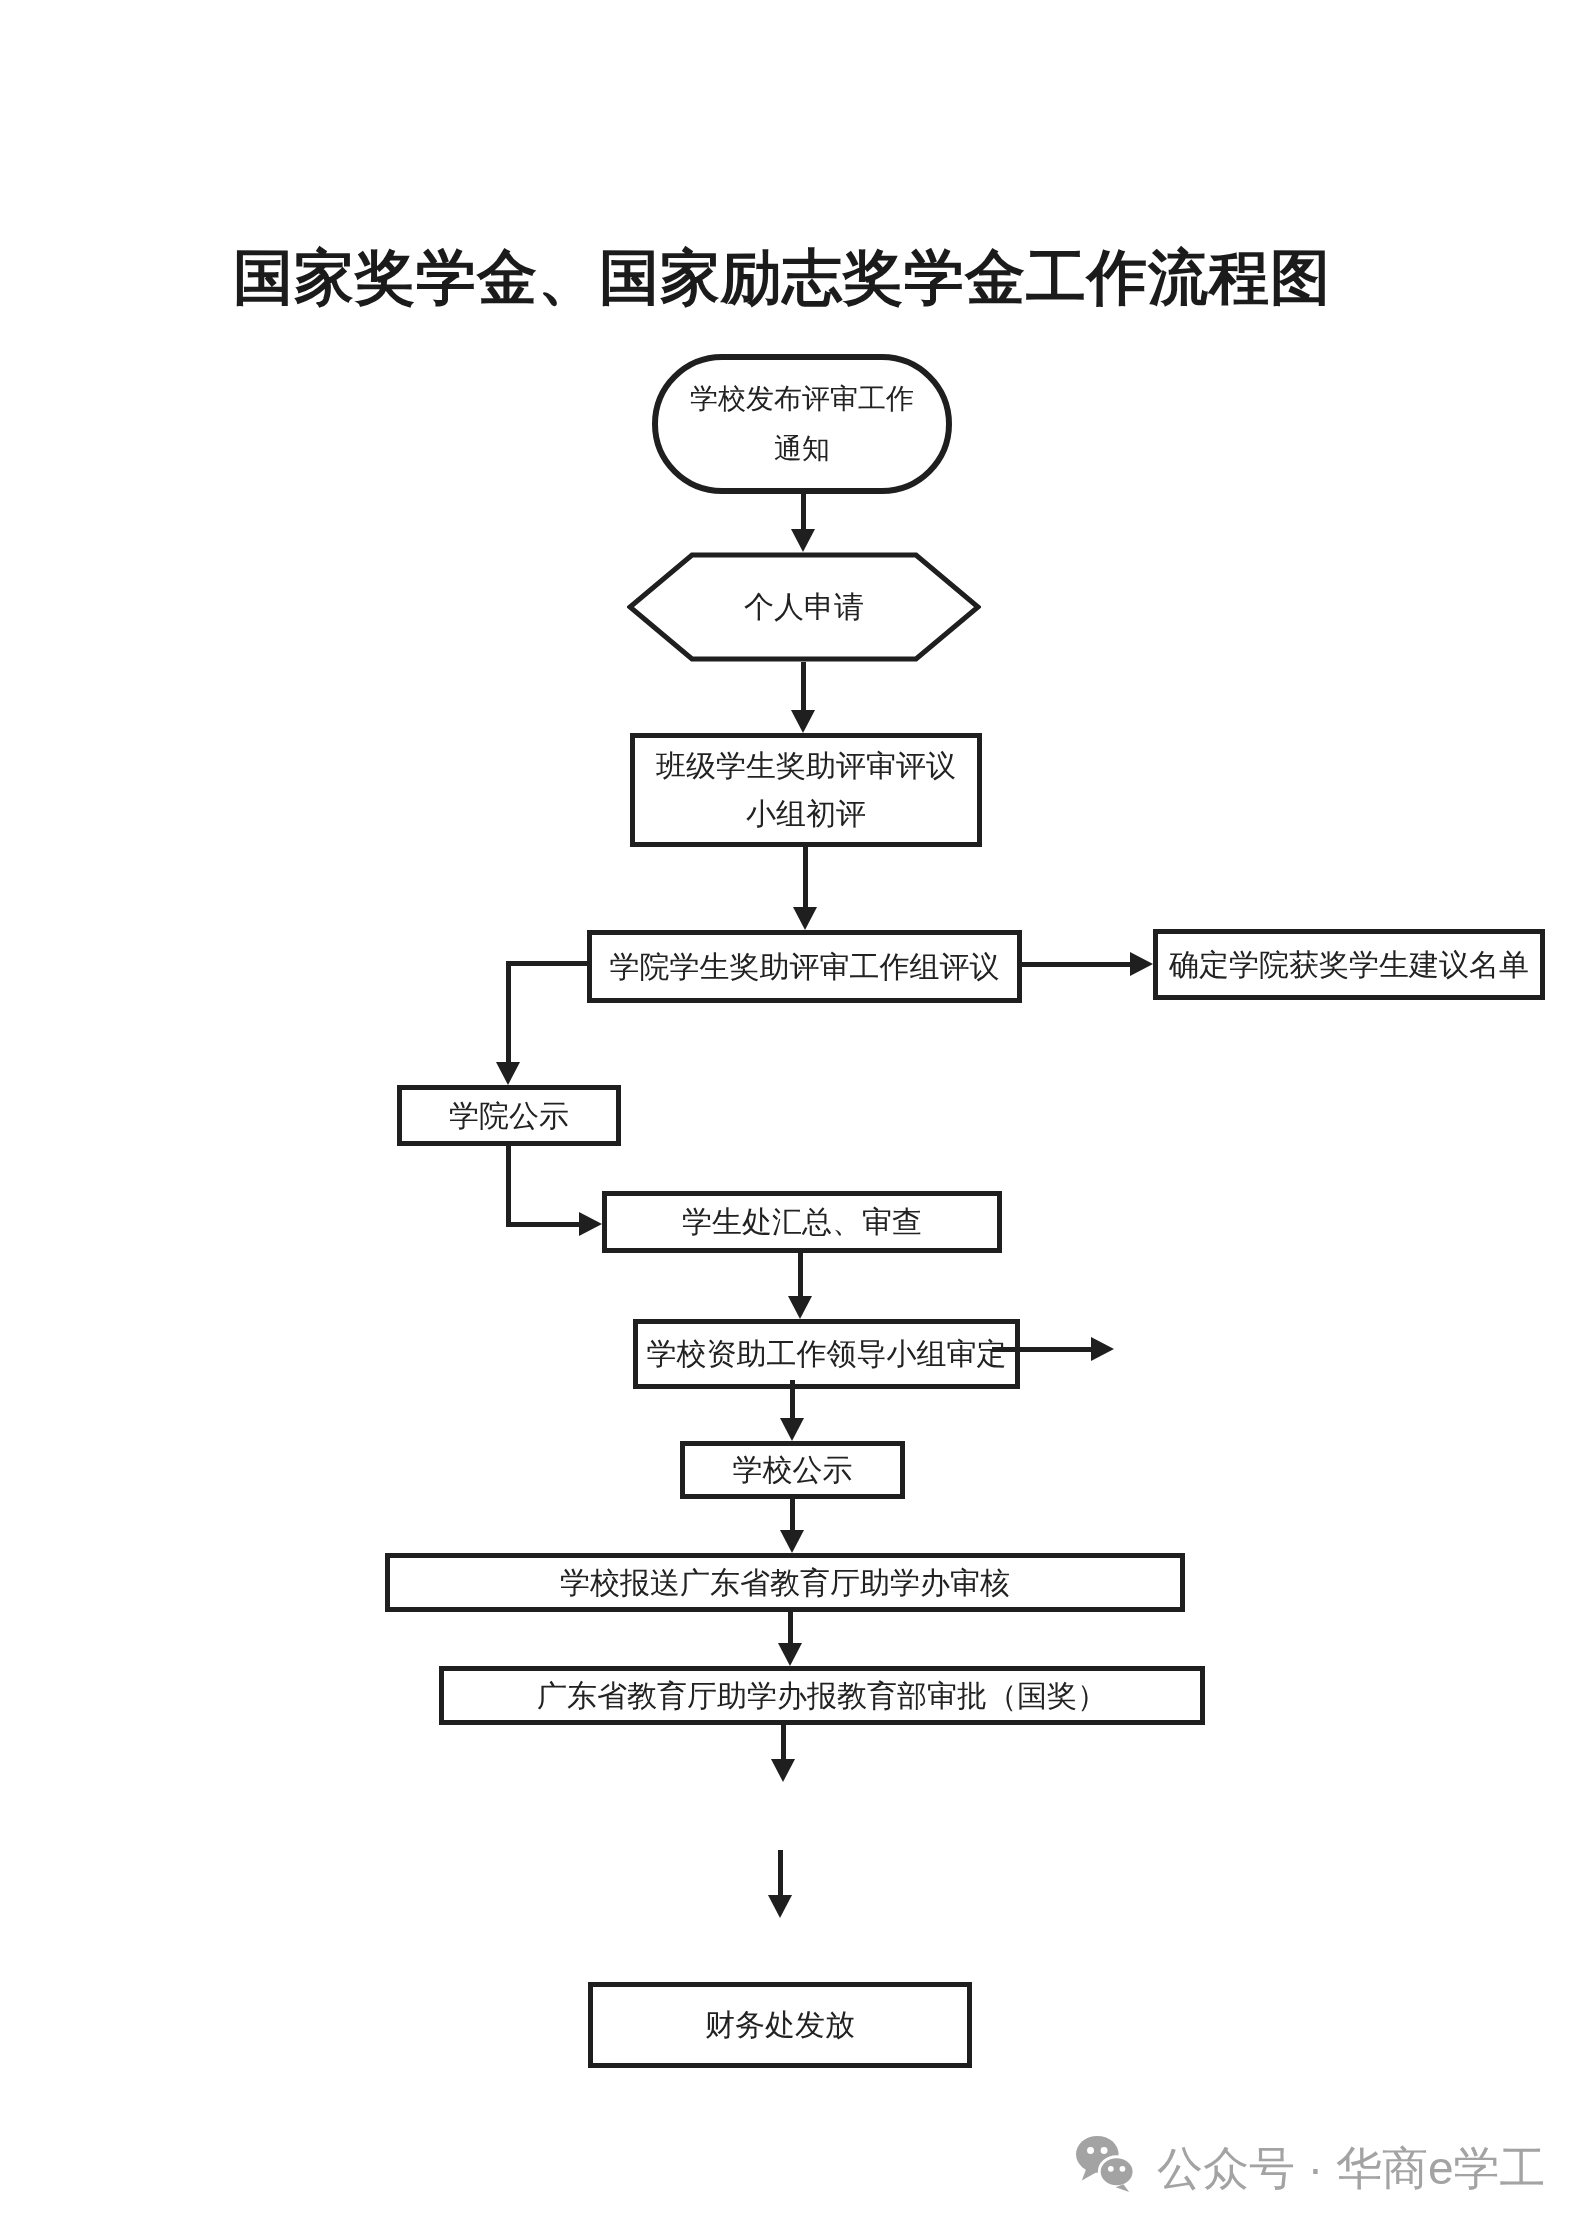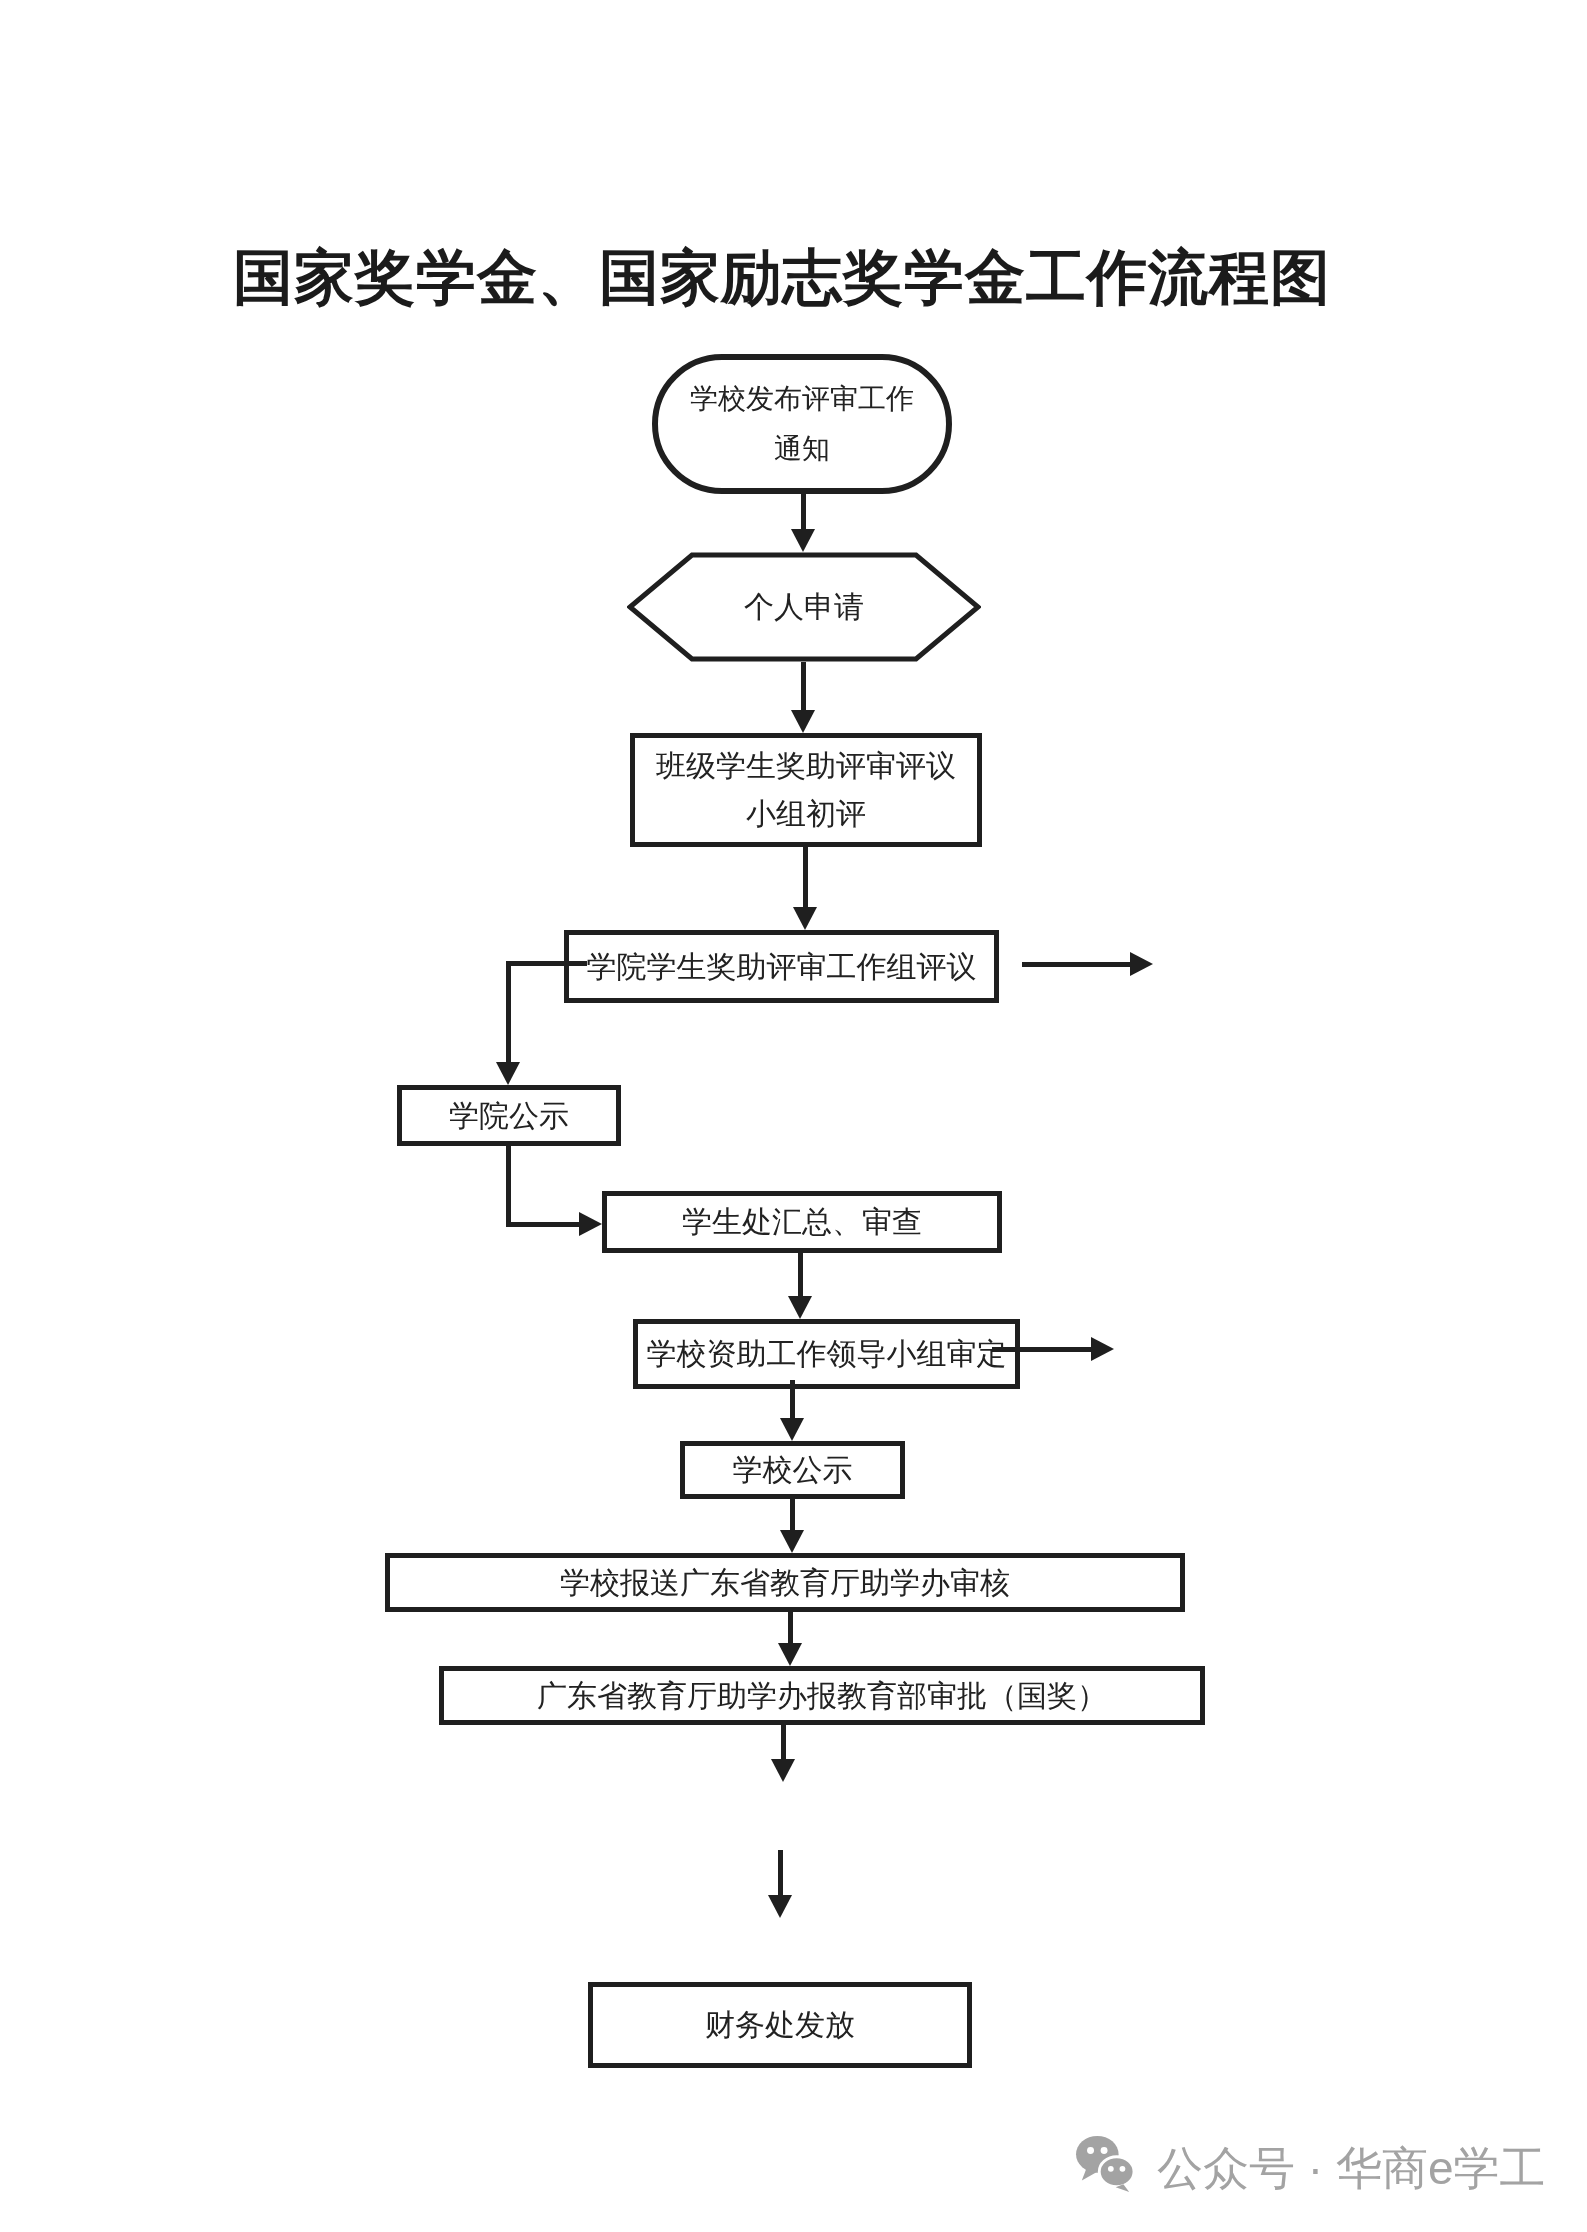--- a/index.html
+++ b/index.html
@@ -46,21 +46,21 @@
   .line { position: absolute; background: #1f1f1f; }
   .vline { width: 5px; }
   .hline { height: 5px; }
   .head { position: absolute; width: 0; height: 0; }
   .head-down { border-left: 12px solid transparent; border-right: 12px solid transparent; border-top: 23px solid #1f1f1f; }
   .head-right { border-top: 12px solid transparent; border-bottom: 12px solid transparent; border-left: 23px solid #1f1f1f; }
 
   
   .n1  { left: 652px;  top: 354px;  width: 300px; height: 140px; }
   .n3  { left: 630px;  top: 733px;  width: 352px; height: 114px; }
-  .n4  { left: 564px;  top: 930px;  width: 435px; height: 73px;  }
+  .n4  { left: 587px;  top: 930px;  width: 435px; height: 73px;  }
   .n5  { left: 1153px; top: 929px;  width: 392px; height: 71px;  }
   .n6  { left: 397px;  top: 1085px; width: 224px; height: 61px;  }
   .n7  { left: 602px;  top: 1191px; width: 400px; height: 62px;  }
   .n8  { left: 605px;  top: 1319px; width: 387px; height: 70px; margin-left: 28px;  }
   .n9  { left: 1115px; top: 1317px; width: 317px; height: 66px;  }
   .n10 { left: 680px;  top: 1441px; width: 225px; height: 58px;  }
   .n11 { left: 385px;  top: 1553px; width: 800px; height: 59px;  }
   .n12 { left: 407px;  top: 1666px; width: 766px; height: 59px; margin-left: 32px;  }
   .n13 { left: 590px;  top: 1782px; width: 380px; height: 68px;  }
   .n14 { left: 588px;  top: 1982px; width: 384px; height: 86px;  }
@@ -111,20 +111,23 @@
     <span>学院学生奖助评审工作组评议</span>
   </div>
 
   <div class="line hline" style="left:506px; top:961px; width:81px;"></div>
   <div class="line vline" style="left:506px; top:961px; height:103px;"></div>
   <div class="head head-down" style="left:496px; top:1062px;"></div>
 
   <div class="line hline" style="left:1022px; top:962px; width:110px;"></div>
   <div class="head head-right" style="left:1130px; top:952px;"></div>
 
+  <div class="node n5">
+    <span>确定学院获奖学生建议名单</span>
+  </div>
 
   <div class="node n6">
     <span>学院公示</span>
   </div>
 
   <div class="line vline" style="left:506px; top:1146px; height:81px;"></div>
   <div class="line hline" style="left:506px; top:1222px; width:75px;"></div>
   <div class="head head-right" style="left:579px; top:1212px;"></div>
 
   <div class="node n7">

